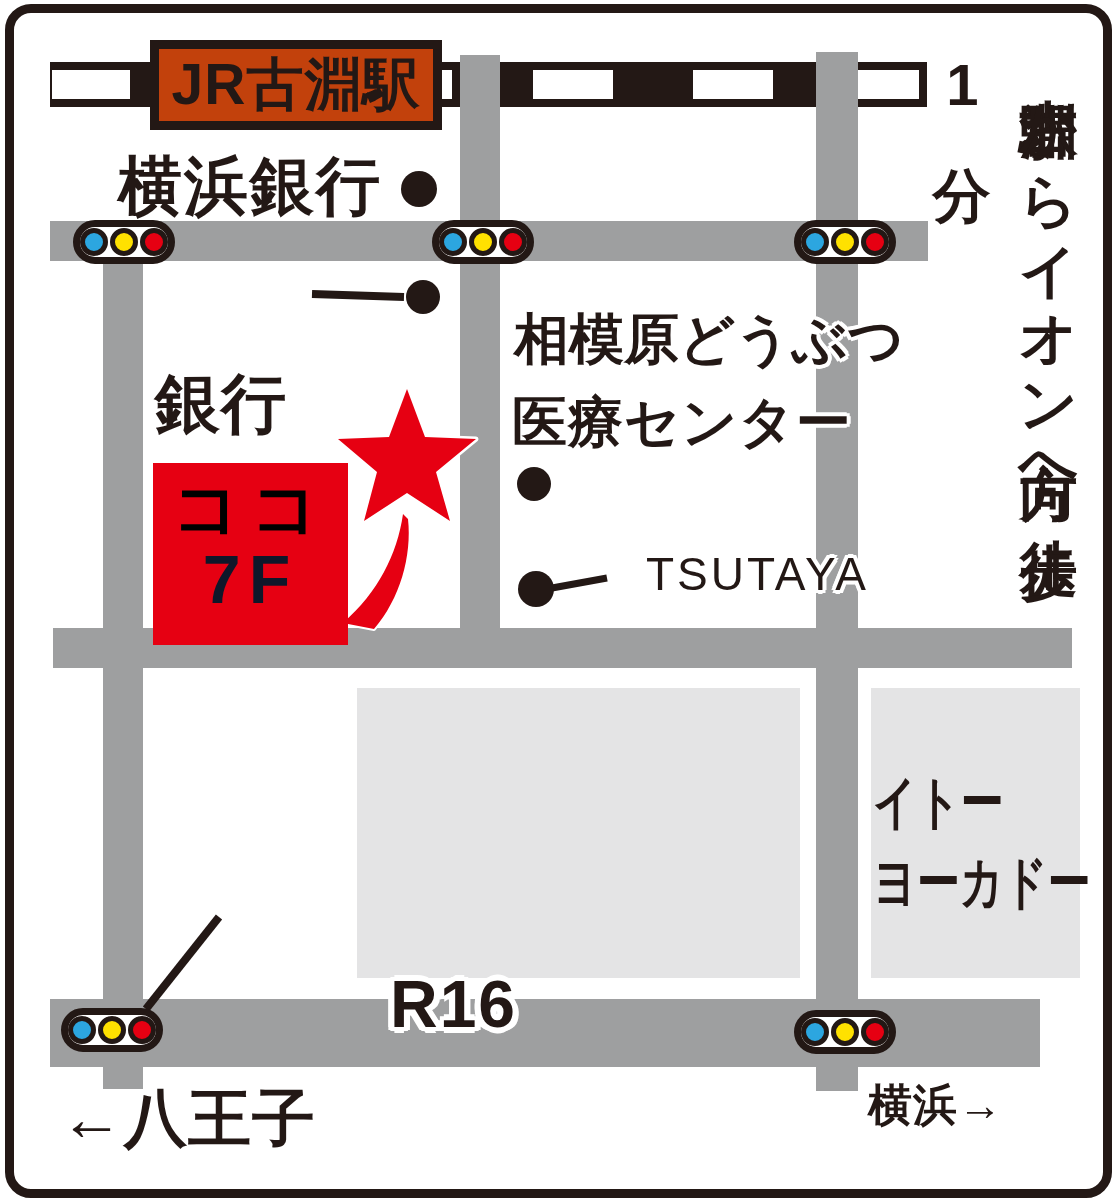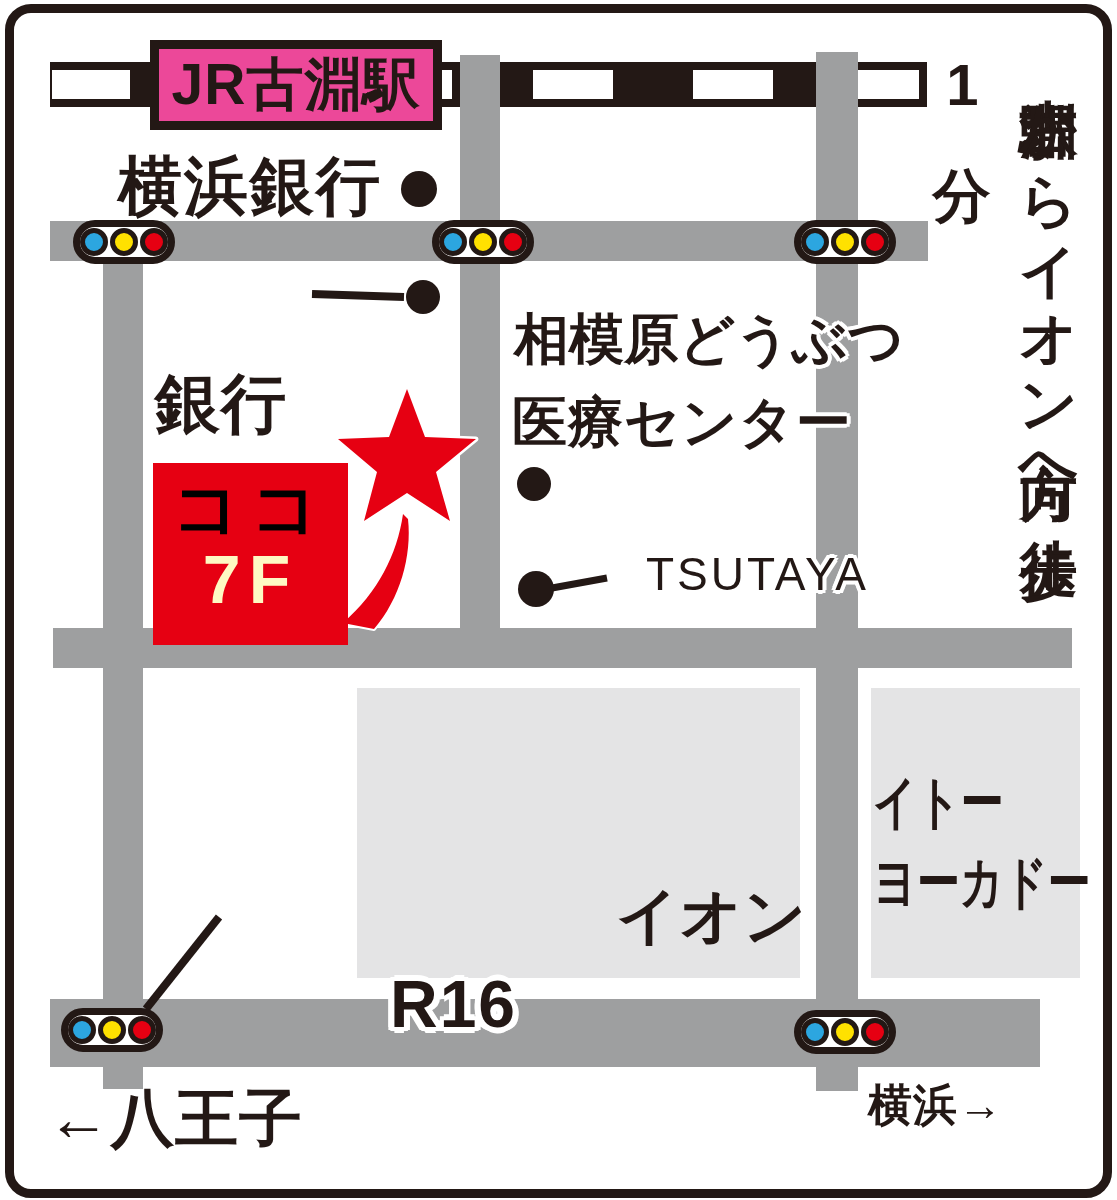--- a/index.html
+++ b/index.html
@@ -17,43 +17,43 @@
   #road-mid{left:53px;top:628px;width:1019px;height:40px;z-index:3;}
   #road-r16{left:50px;top:999px;width:990px;height:68px;z-index:3;}
   #road-left-v{left:103px;top:221px;width:40px;height:868px;z-index:2;}
   #road-center-v{left:460px;top:55px;width:40px;height:613px;z-index:2;}
   #road-right-v{left:816px;top:52px;width:42px;height:1039px;z-index:2;}
   
   .building{background:#e4e4e5;z-index:4;}
   #bldg-aeon{left:357px;top:688px;width:443px;height:290px;}
   #bldg-yokado{left:871px;top:688px;width:209px;height:290px;}
   
-  .white-box{background:#ec4899;border:9px solid #231815;z-index:12;display:flex;align-items:center;justify-content:center;}
+  .white-box{background:#c2410c;border:9px solid #231815;z-index:12;display:flex;align-items:center;justify-content:center;}
   #station-box{left:150px;top:40px;width:274px;height:72px;}
   #station-box span{font-size:57px;font-weight:600;letter-spacing:1px;white-space:nowrap;}
   #intersection-box{left:155px;top:818px;width:434px;height:82px;}
   #intersection-box span{font-size:60px;font-weight:600;letter-spacing:1px;white-space:nowrap;}
   
   #here-box{left:153px;top:463px;width:195px;height:182px;background:#e60012;z-index:11;text-align:center;}
   #here-box .l1{display:block;margin-top:10px;font-size:67px;line-height:70px;font-weight:bold;letter-spacing:10px;color:#000000;}
-  #here-box .l2{display:block;font-size:68px;line-height:72px;font-weight:bold;letter-spacing:8px;color:#fef9c3;}
+  #here-box .l2{display:block;font-size:68px;line-height:72px;font-weight:bold;letter-spacing:8px;color:#0f172a;}
   
   .lbl{position:absolute;white-space:nowrap;z-index:20;font-weight:600;}
   .halo{text-shadow:4px 0 0 #fff,-4px 0 0 #fff,0 4px 0 #fff,0 -4px 0 #fff,3px 3px 0 #fff,-3px 3px 0 #fff,3px -3px 0 #fff,-3px -3px 0 #fff;}
   #lbl-yokohama-bank{left:118px;top:143px;font-size:64px;letter-spacing:2px;}
   #lbl-yachiyo-1{left:88px;top:278px;font-size:65px;letter-spacing:2px;}
   #lbl-yachiyo-2{left:155px;top:360px;font-size:65px;letter-spacing:1px;}
   #lbl-animal-1{left:514px;top:303px;font-size:55px;letter-spacing:0px;}
   #lbl-animal-2{left:512px;top:386px;font-size:55px;letter-spacing:1px;}
   #lbl-tsutaya{left:646px;top:547px;font-size:46px;letter-spacing:3px;font-weight:400;}
   #lbl-aeon{left:616px;top:874px;font-size:62px;letter-spacing:0px;}
   #lbl-yokado{left:873px;top:762px;font-size:58px;line-height:80px;transform:scaleX(0.74);transform-origin:left top;}
   #lbl-r16{left:390px;top:966px;font-size:66px;font-weight:bold;letter-spacing:2px;
            text-shadow:6px 0 0 #fff,-6px 0 0 #fff,0 6px 0 #fff,0 -6px 0 #fff,4px 4px 0 #fff,-4px 4px 0 #fff,4px -4px 0 #fff,-4px -4px 0 #fff,6px 3px 0 #fff,-6px 3px 0 #fff;}
-  #lbl-west{left:47px;top:1076px;font-size:63px;letter-spacing:1px;}
+  #lbl-west{left:60px;top:1076px;font-size:63px;letter-spacing:1px;}
   #lbl-east{left:868px;top:1076px;font-size:44px;letter-spacing:1px;}
   
   #walk-note{right:24px;top:52px;height:510px;writing-mode:vertical-rl;text-orientation:upright;
              font-size:58px;letter-spacing:4px;line-height:87px;z-index:20;font-weight:600;}
   
   .dot{position:absolute;background:#231815;border-radius:50%;z-index:21;}
   
   .tlight{position:absolute;width:88px;height:30px;background:#fff;border:7px solid #231815;border-radius:24px;
           display:flex;align-items:center;justify-content:center;gap:2px;z-index:25;}
   .lamp{width:18px;height:18px;border:5px solid #231815;border-radius:50%;}
@@ -102,21 +102,20 @@
   <div class="abs" id="here-box">
     <span class="l1">ココ</span>
     <span class="l2">7F</span>
   </div>
 
   <div class="lbl" id="lbl-yokohama-bank">横浜銀行</div>
   <div class="lbl" id="lbl-yachiyo-2">銀行</div>
   <div class="lbl halo" id="lbl-animal-1">相模原どうぶつ</div>
   <div class="lbl halo" id="lbl-animal-2">医療センター</div>
   <div class="lbl halo" id="lbl-tsutaya">TSUTAYA</div>
-  <div class="lbl" id="lbl-aeon">イオン</div>
   <div class="lbl" id="lbl-yokado">
     <div>イトー</div>
     <div>ヨーカドー</div>
   </div>
   <div class="lbl" id="lbl-r16">R16</div>
   <div class="lbl" id="lbl-west">←八王子</div>
   <div class="lbl" id="lbl-east">横浜→</div>
 
   <div class="abs" id="walk-note">古淵駅からイオン方向へ徒歩1分</div>
 

